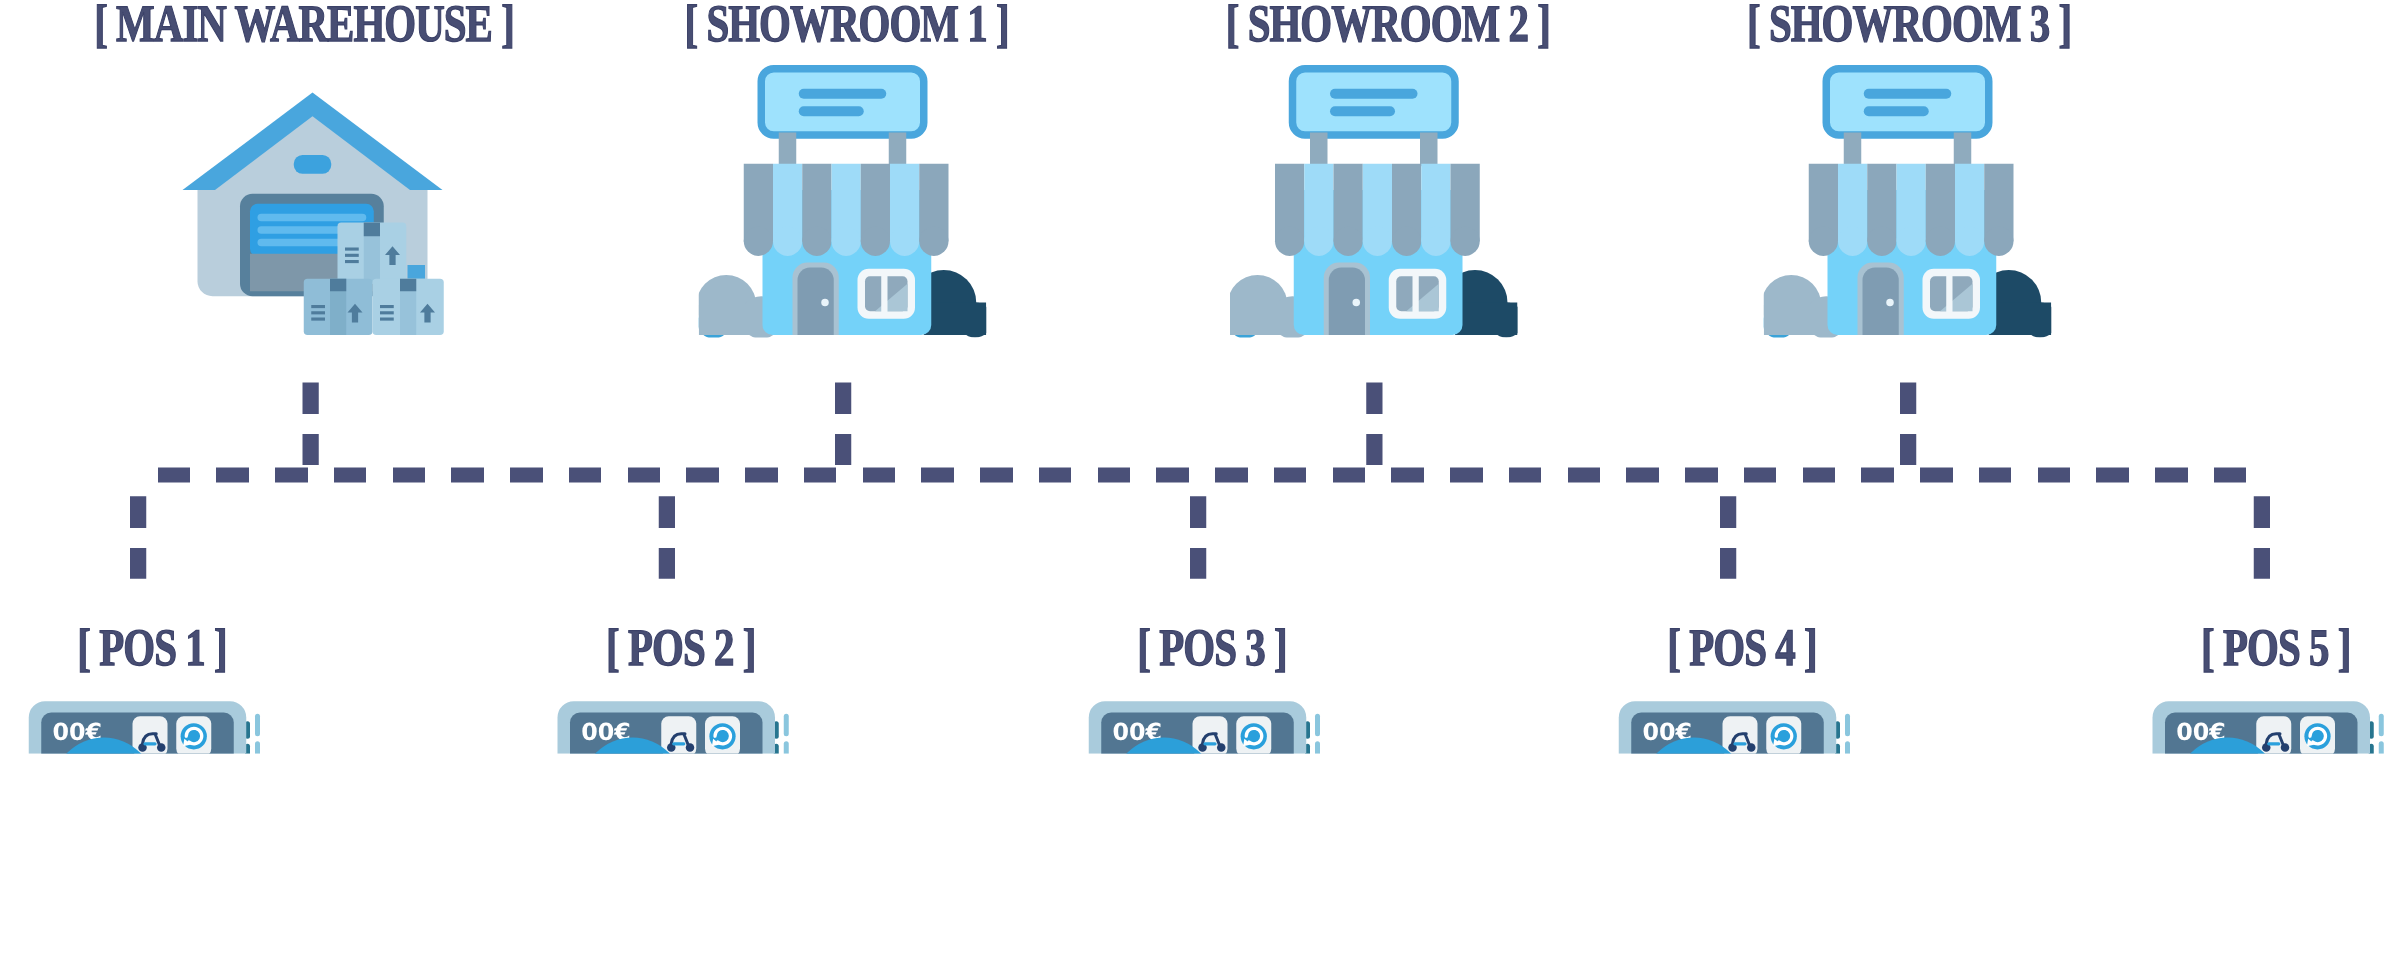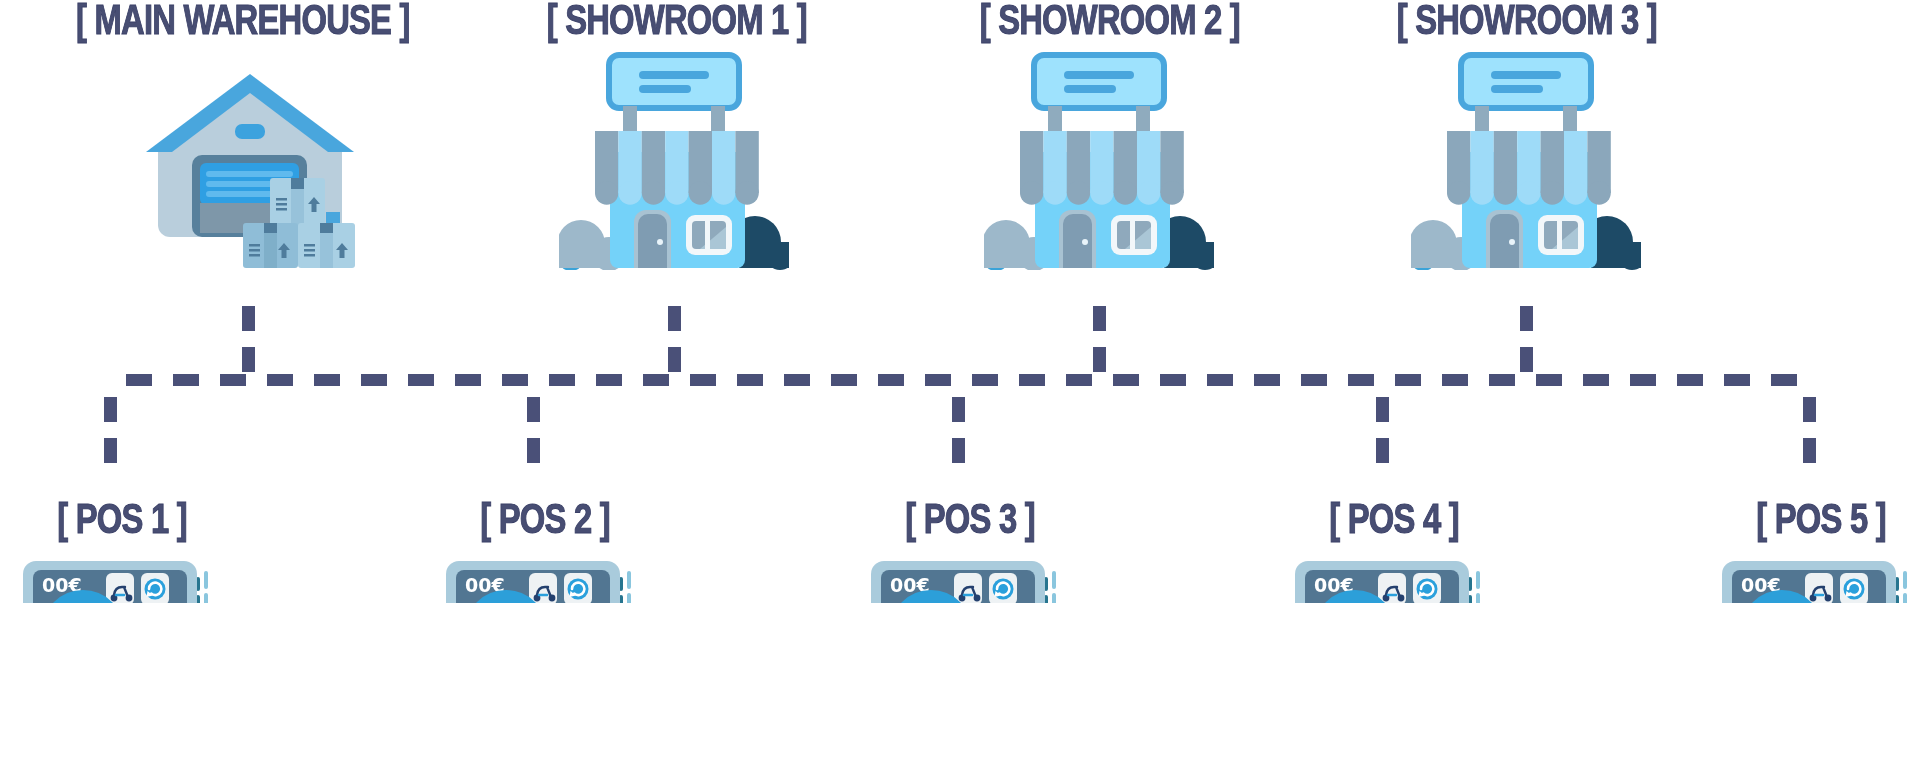--- a/index.html
+++ b/index.html
@@ -1,17 +1,17 @@
 <!DOCTYPE html>
 <html style="--label-text: #484e73; --connector: #4a5078; --check-circle: #2c9fd9; --monitor-frame: #a9cbdc; --screen: #527692; --stock-pill: #1e3e6d; --store-accent: #49a6dd; --background: #ffffff;"><head>
 <meta charset="utf-8">
 <style>
   html,body{margin:0;padding:0;background:#fff;}
   #stage{position:relative;width:1920px;height:603px;background:var(--background,#fff);overflow:hidden;
-         font-family:Liberation Sans, sans-serif;}
+         font-family:Liberation Serif, serif;}
   .lblwrap{position:absolute;width:0;display:flex;justify-content:center;}
   .lbl{font-weight:700;font-size:42px;line-height:38px;color:var(--label-text,#484e73);
        white-space:nowrap;transform:scaleX(0.78);letter-spacing:-1px;
        -webkit-text-stroke:1px #3b4168;}
   .icon{position:absolute;}
   .hline{position:absolute;height:12px;
          background:repeating-linear-gradient(90deg,var(--connector,#4a5078) 0 26px,transparent 26px 47px);}
   .vline{position:absolute;width:13px;
          background:repeating-linear-gradient(180deg,var(--connector,#4a5078) 0 25px,transparent 25px 41px);}
   svg{display:block;}

